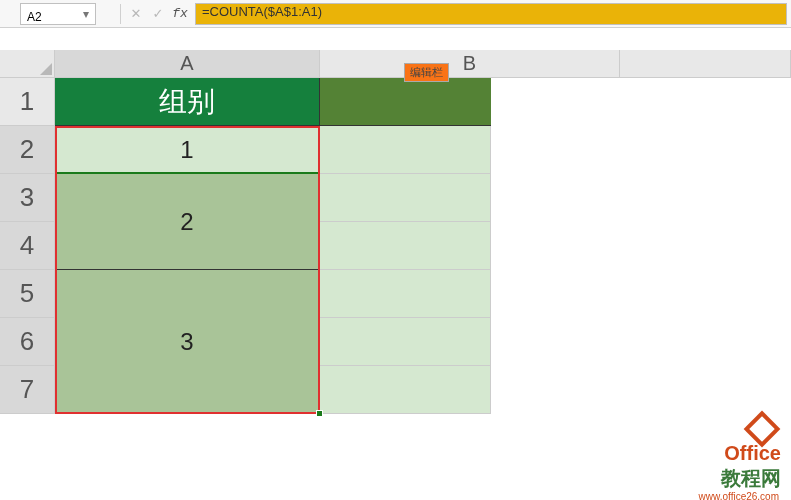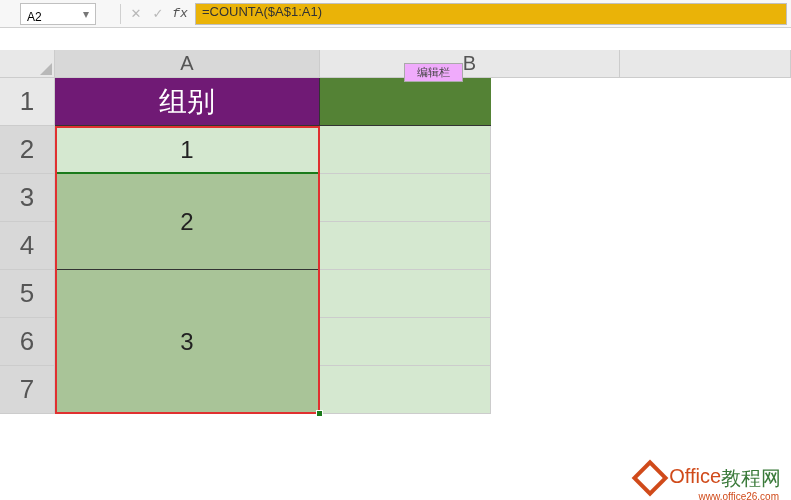--- a/index.html
+++ b/index.html
@@ -55,24 +55,24 @@
       border: 1px solid #c0c0c0;
       margin: 0 4px;
       padding: 0 6px;
       display:flex;align-items:flex-start;
       font-size: 13px;
       color:#333;
     }
     .tooltip-label{
       position:absolute;
       left: 404px; top: 63px;
-      background:#f0abfc;
+      background:#f97316;
       border:1px solid #aaa;
       font-size:11px;
-      padding:1px 12px;
+      padding:1px 5px;
       color:#444;
       z-index:50;
     }
 
     
     .sheet {
       position: absolute;
       top: 50px;
       left: 0;
       width: 791px;
@@ -129,21 +129,21 @@
       color:#222;
       border-right:1px solid #333;
       border-bottom:1px solid #333;
     }
     .cA{width:265px;}
     .cB{width:300px;}
     .cC{width:171px; border-right:1px solid #ccc; border-bottom:1px solid #ccc; background:#d5e8d0;}
 
     
     .hdr{
-      background:#701a75;
+      background:#15803d;
       color:#fff;
       font-size:28px;
       border-right:1px solid #333;
       border-bottom:1px solid #333;
     }
     .hdr.cC{background:#548235;border-right:none;}
 
     
     .light{ background:#d5e8d0; }
     .sel{ background:#a9c498; }
@@ -181,23 +181,24 @@
       width:7px;height:7px;
       background:#1a7a1a;
       border:1px solid #fff;
       z-index:25;
     }
 
     
     .watermark{
       position:absolute;
       right:10px; bottom:8px;
-      display:flex;align-items:flex-start;
+      display:flex;align-items:flex-end;
       font-size:20px;
-      font-weight:normal;
+      font-weight:bold;
+      flex-direction:column;
     }
     .wm-logo{
       width:26px;height:26px;
       background:#d04a1a;
       transform:rotate(45deg);
       margin-right:6px;
       position:relative;
     }
     .wm-logo::after{content:"";position:absolute;inset:4px;background:#fff;}
     .wm-text1{color:#d04a1a;}

